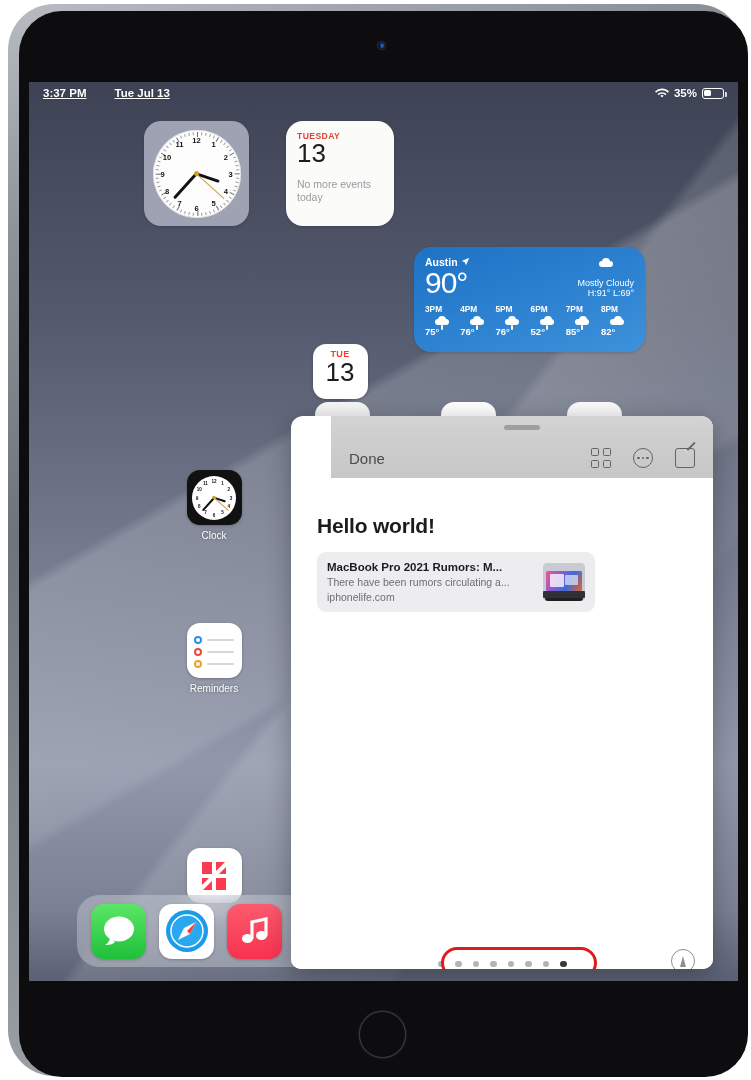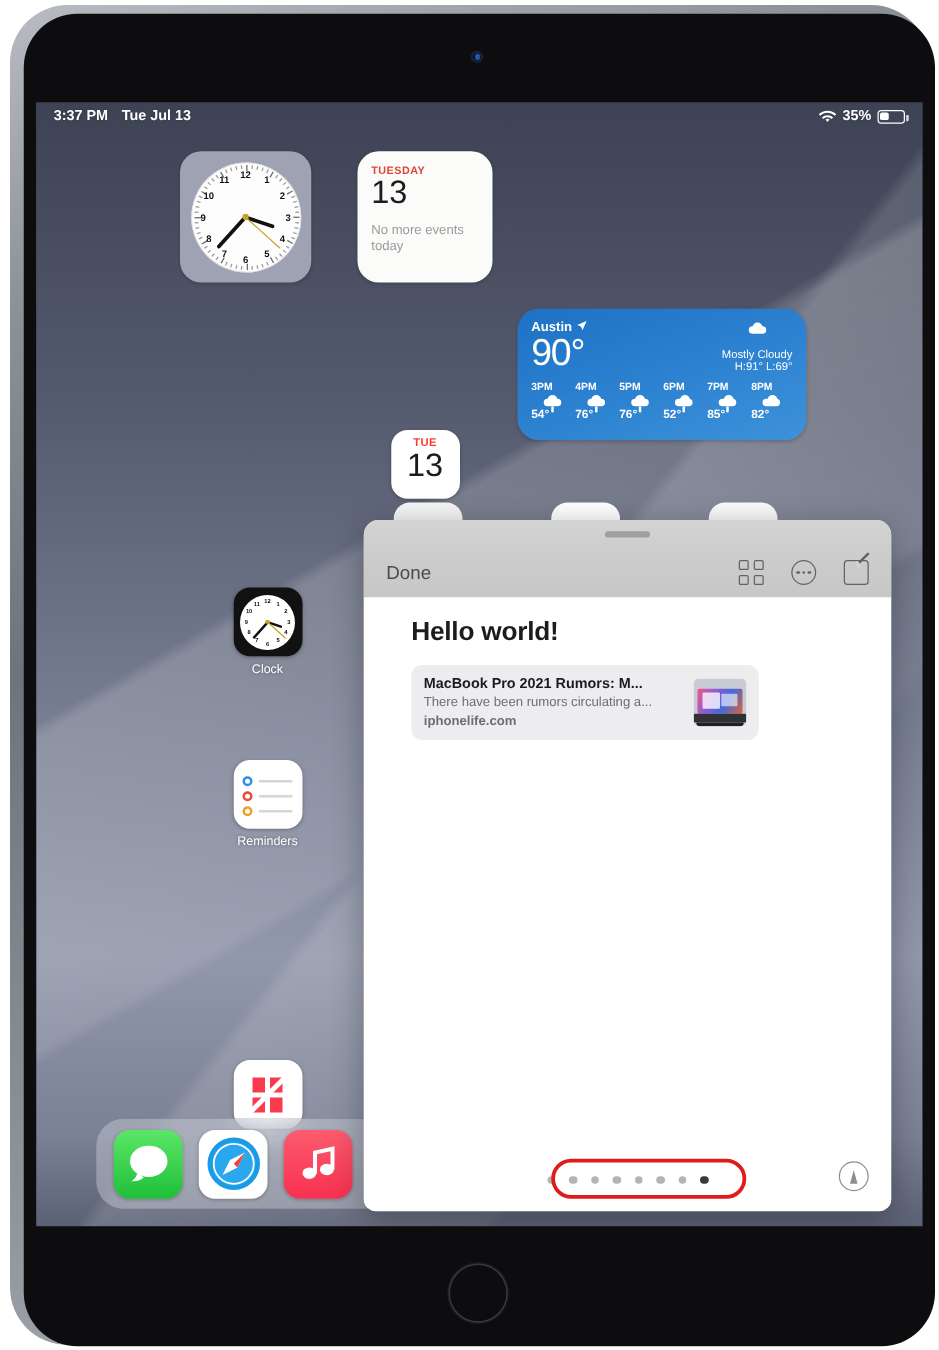--- a/index.html
+++ b/index.html
@@ -40,21 +40,21 @@
       linear-gradient(180deg,#3d4354 0%,#545a6d 26%,#787e92 55%,#9298ab 76%,#7b8194 92%,#5b6174 100%);
   }
 
   
   #statusbar {
     position:absolute; left:0; top:0; width:100%; height:22px;
     display:flex; align-items:center; justify-content:space-between;
     padding:0 14px; color:#fff; font-size:11.5px; font-weight:bold;
     text-shadow:0 0 2px rgba(0,0,0,.25);
   }
-  .sb-left { display:flex; gap:11px; align-items:center; }
+  .sb-left { display:flex; gap:28px; align-items:center;text-decoration:underline; }
   .sb-right { display:flex; gap:5px; align-items:center; }
   .wifi { width:14px; height:11px; position:relative; display:inline-block; }
   .battery { width:22px; height:11px; border:1.3px solid #fff; border-radius:3px; position:relative; }
   .battery::after{content:"";position:absolute;right:-3.5px;top:3px;width:2px;height:5px;background:#fff;border-radius:0 1px 1px 0;opacity:.8;}
   .battery-fill { position:absolute; left:1.2px; top:1.2px; bottom:1.2px; width:35%; background:#fff; border-radius:1.5px; }
 
   
   .widget { position:absolute; border-radius:17px; overflow:hidden; box-shadow:0 1px 3px rgba(0,0,0,.18); }
 
   #widget-clock { left:115px; top:39px; width:105px; height:105px; background:#9ea2b2; display:flex; align-items:center; justify-content:center;}
@@ -147,45 +147,46 @@
   
   #sheet {
     position:absolute; left:262px; top:334px; width:422px; height:553px;
     border-radius:12px 12px 10px 10px; overflow:hidden;
     box-shadow:0 6px 26px rgba(0,0,0,.30);
     background:#fff;
   }
   #sheet-top {
     height:62px; background:linear-gradient(180deg,#d3d3d4 0%,#cbcbcc 60%,#c7c7c8 100%);
     position:relative;
+    margin-left:40px;
   }
   #grabber { position:absolute; left:50%; top:9px; transform:translateX(-50%); width:36px; height:5px; border-radius:3px; background:#8e8e93; opacity:.75;}
   #sheet-toolbar { position:absolute; left:0; right:0; top:22px; height:40px; display:flex; align-items:center; justify-content:space-between; padding:0 18px; }
   #done-btn { color:#4a4a4d; font-size:15px; }
   .tb-icons { display:flex; align-items:center; gap:22px; }
   .tb-ic { width:20px; height:20px; position:relative; }
   .grid-ic i { position:absolute; width:8px; height:8px; border:1.6px solid #636366; border-radius:1.5px; }
   .grid-ic i:nth-child(1){left:0;top:0;} .grid-ic i:nth-child(2){right:0;top:0;}
   .grid-ic i:nth-child(3){left:0;bottom:0;} .grid-ic i:nth-child(4){right:0;bottom:0;}
   .more-ic { border:1.6px solid #636366; border-radius:50%; display:flex; align-items:center; justify-content:center; gap:2px; }
   .more-ic b { width:2.4px; height:2.4px; border-radius:50%; background:#636366; display:block; }
   .compose-ic { border:1.6px solid #636366; border-radius:3px; }
   .compose-pen { position:absolute; right:-3px; top:-3px; width:13px; height:2px; background:#636366; transform:rotate(-45deg); border-radius:1px; }
   .compose-pen::after{content:"";position:absolute;left:-1px;top:-1px;width:3px;height:4px;background:#d3d3d4;}
 
-  #note-body { position:relative; height:491px; background:#fff; padding:16px 38px 0; }
+  #note-body { position:relative; height:491px; background:#fff; padding:16px 26px 0;margin-top:20px; }
   #note-title { font-size:21px; font-weight:bold; color:#1c1c1e; letter-spacing:-.2px; }
   #link-card {
     margin-top:14px; width:278px; background:#ededf0; border-radius:9px;
     padding:9px 10px; display:flex; justify-content:space-between; gap:8px;
   }
   .lc-text { flex:1; min-width:0; }
   .lc-title { font-size:11.5px; font-weight:bold; color:#1c1c1e; white-space:nowrap; overflow:hidden; text-overflow:ellipsis; }
   .lc-desc { font-size:10.5px; color:#6e6e73; margin-top:3px; white-space:nowrap; overflow:hidden; text-overflow:ellipsis;}
-  .lc-dom { font-size:10.5px; color:#6e6e73; margin-top:3px;font-weight:bold; }
+  .lc-dom { font-size:10.5px; color:#6e6e73; margin-top:3px; }
   .lc-thumb { width:42px; height:38px; border-radius:4px; background:#c9cbd4; position:relative; overflow:hidden; flex:none; align-self:center;}
   .mbp-screen { position:absolute; left:3px; top:8px; width:36px; height:20px; border-radius:1.5px;
     background:linear-gradient(120deg,#f05a8b 0%,#8c5ad6 35%,#3f6bd8 62%,#e2622f 100%); }
   .mbp-win { position:absolute; left:7px; top:11px; width:14px; height:13px; background:rgba(255,255,255,.78); border-radius:1px;}
   .mbp-win2 { position:absolute; left:22px; top:12px; width:13px; height:10px; background:rgba(255,255,255,.6); border-radius:1px;}
   .mbp-base { position:absolute; left:0; bottom:3px; width:42px; height:7px; background:#2f3136; border-radius:1px;}
   .mbp-foot { position:absolute; left:2px; bottom:0; width:38px; height:3px; background:#1d1f23; border-radius:0 0 3px 3px;}
 
   #page-dots { position:absolute; left:0; right:0; bottom:22px; display:flex; justify-content:center; gap:11px; }
   .pdot { width:6.5px; height:6.5px; border-radius:50%; background:#b4b4b8; }
@@ -346,21 +347,21 @@
           <div class="wx-cond" style="margin-top:6px">Mostly Cloudy</div>
           <div class="wx-hl">H:91° L:69°</div>
         </div>
       </div>
       <div class="wx-hours" id="wx-hours">
           <div class="wx-h">
             <div class="hr">3PM</div>
             <div class="cloud" style="position: relative;">
               <span class="rainrow"></span>
             </div>
-            <div class="tp">54°</div>
+            <div class="tp">75°</div>
           </div>
           <div class="wx-h">
             <div class="hr">4PM</div>
             <div class="cloud" style="position: relative;">
               <span class="rainrow"></span>
             </div>
             <div class="tp">76°</div>
           </div>
           <div class="wx-h">
             <div class="hr">5PM</div>
@@ -419,21 +420,21 @@
             </div>
           <div class="hand hour" style="height: 12px; width: 2.4px; margin-left: -1.2px; transform: rotate(108.5deg);" id="sm-hour"></div>
           <div class="hand minute" style="height: 17px; width: 2px; margin-left: -1px; transform: rotate(222deg);" id="sm-minute"></div>
           <div class="hand second" style="height: 19px; width: 1px; margin-left: -0.5px; transform: rotate(132deg);" id="sm-second"></div>
           <div class="hub" style="width:3.4px;height:3.4px;margin:-1.7px 0 0 -1.7px"></div>
         </div>
       </div>
       <div class="lbl">Clock</div>
     </div>
 
-    <div class="app" style="left:147px; top:526px">
+    <div class="app" style="left:147px; top:541px">
       <div class="ic ic-reminders">
         <div class="rem-row" style="top:13px">
             <span class="rem-dot" style="border-color:#2e8ded"></span>
             <span class="rem-line"></span>
           </div>
         <div class="rem-row" style="top:25px">
             <span class="rem-dot" style="border-color:#eb4a3f"></span>
             <span class="rem-line"></span>
           </div>
         <div class="rem-row" style="top:37px">

